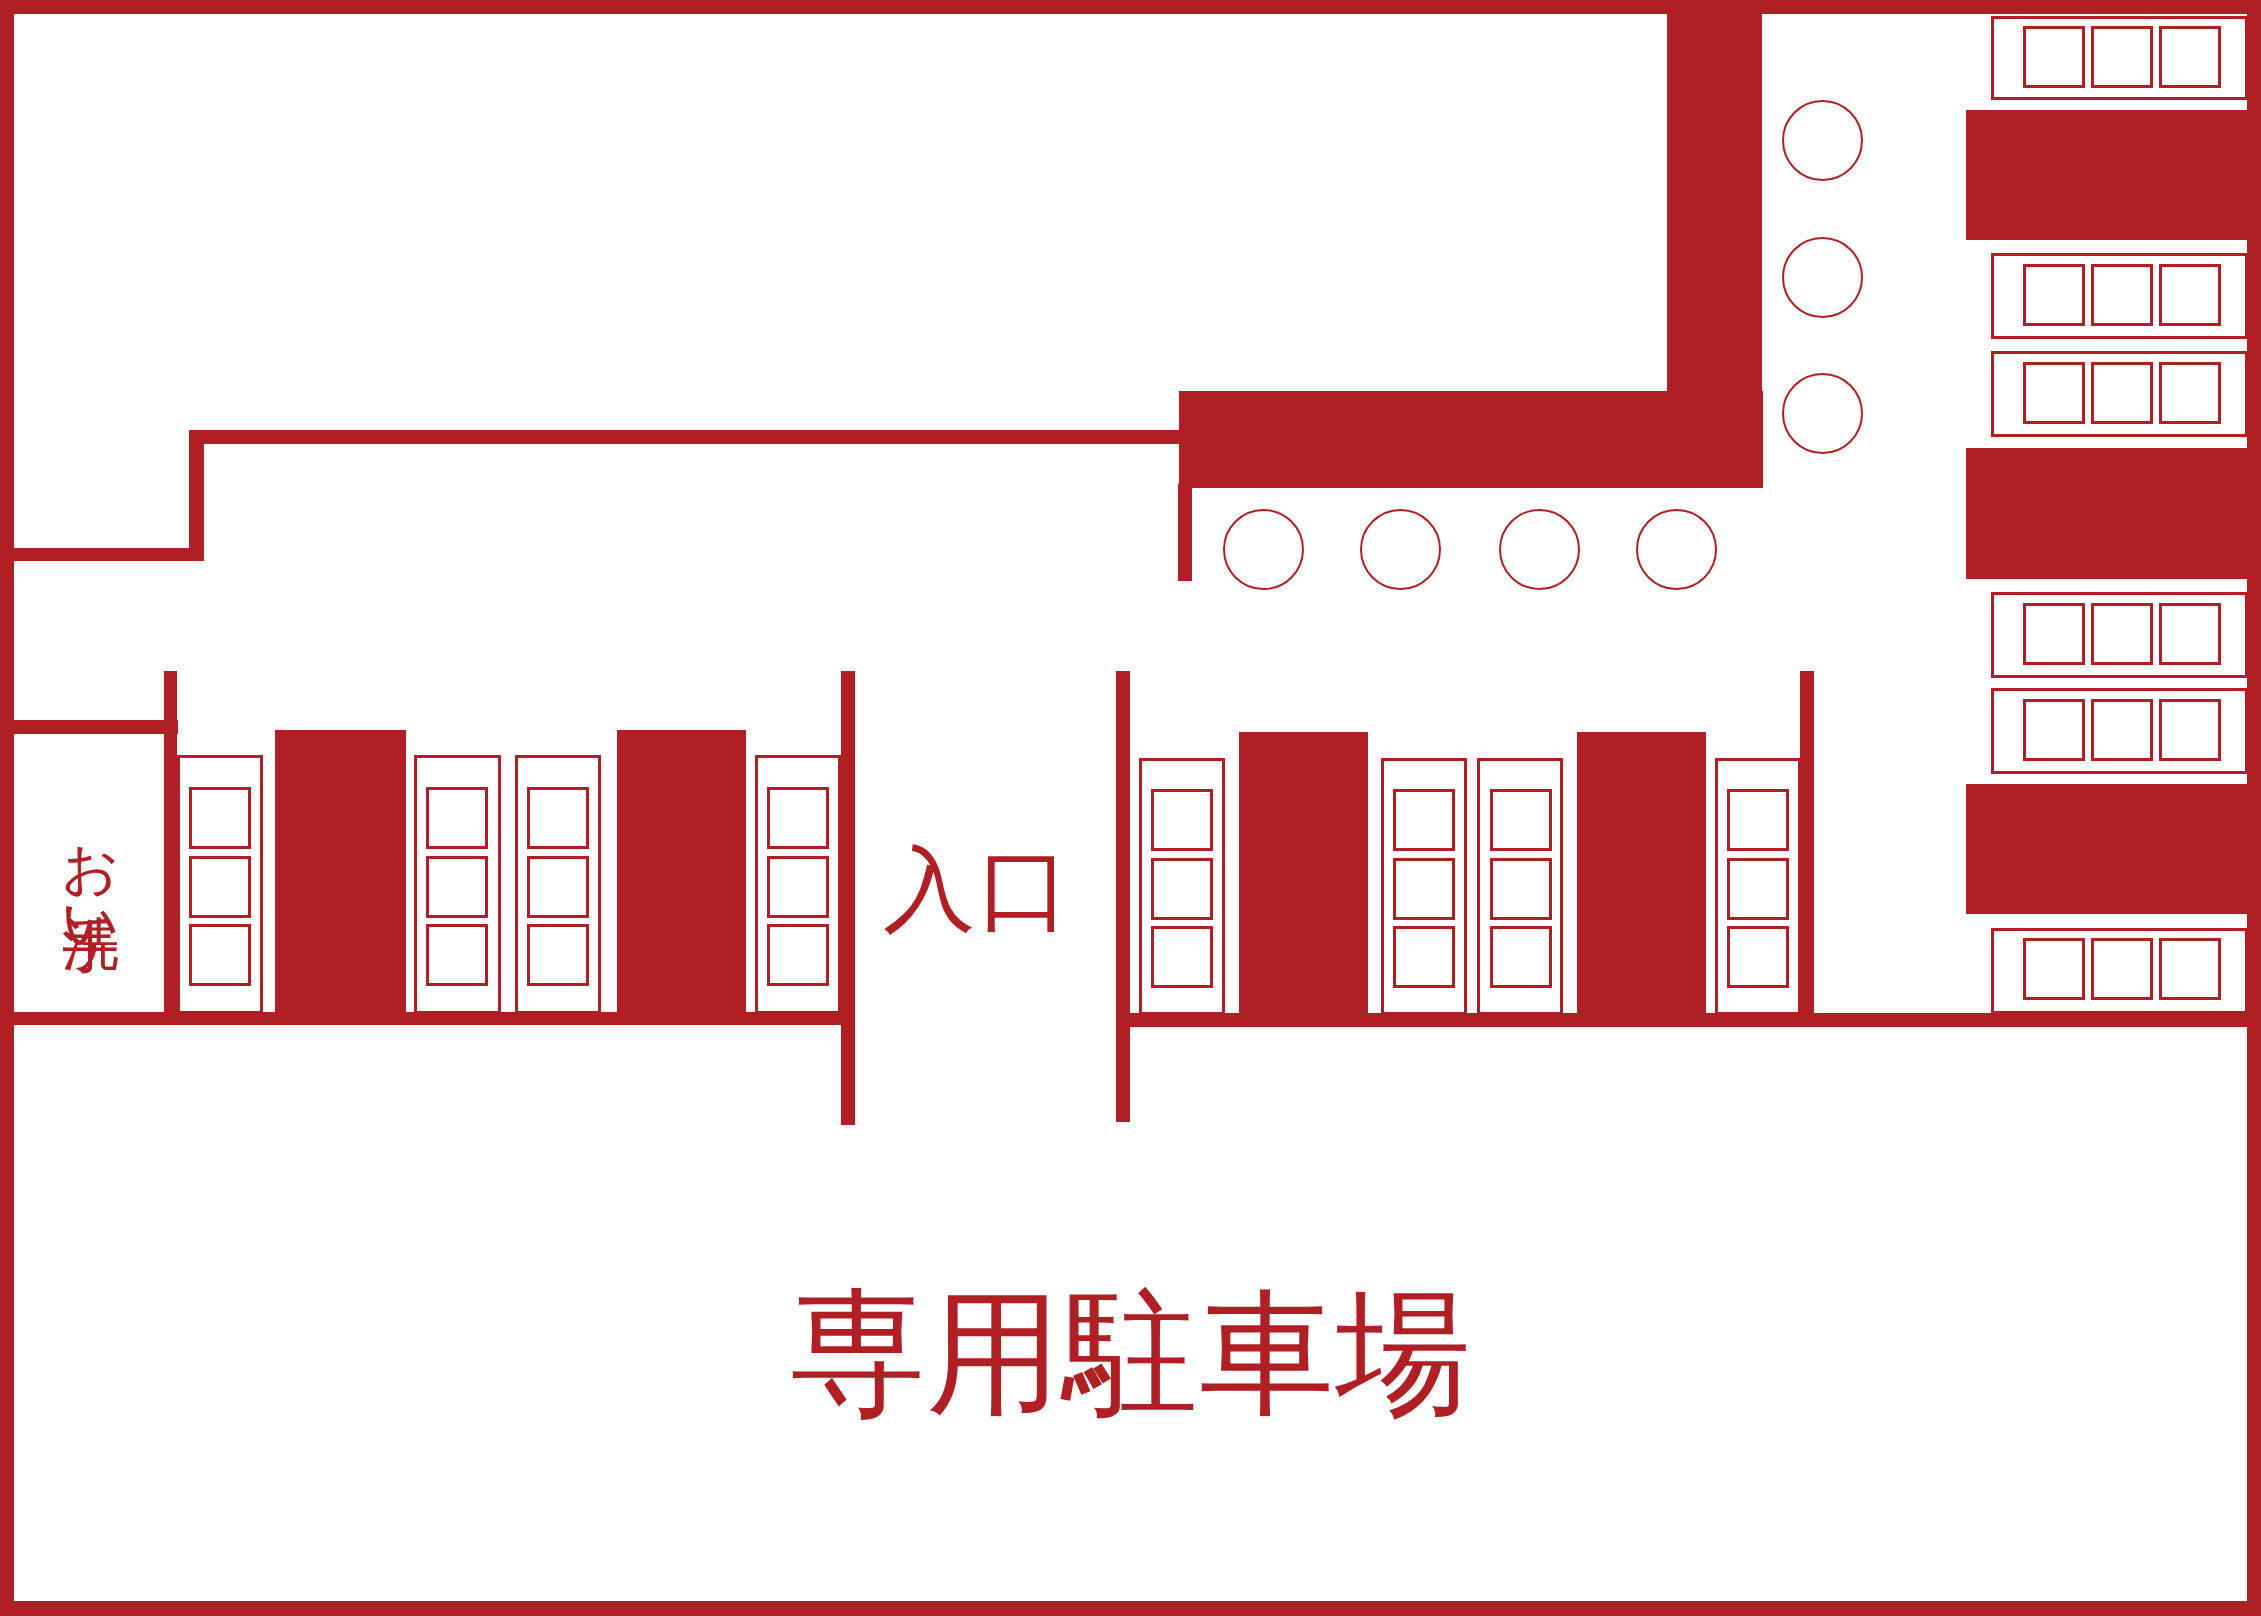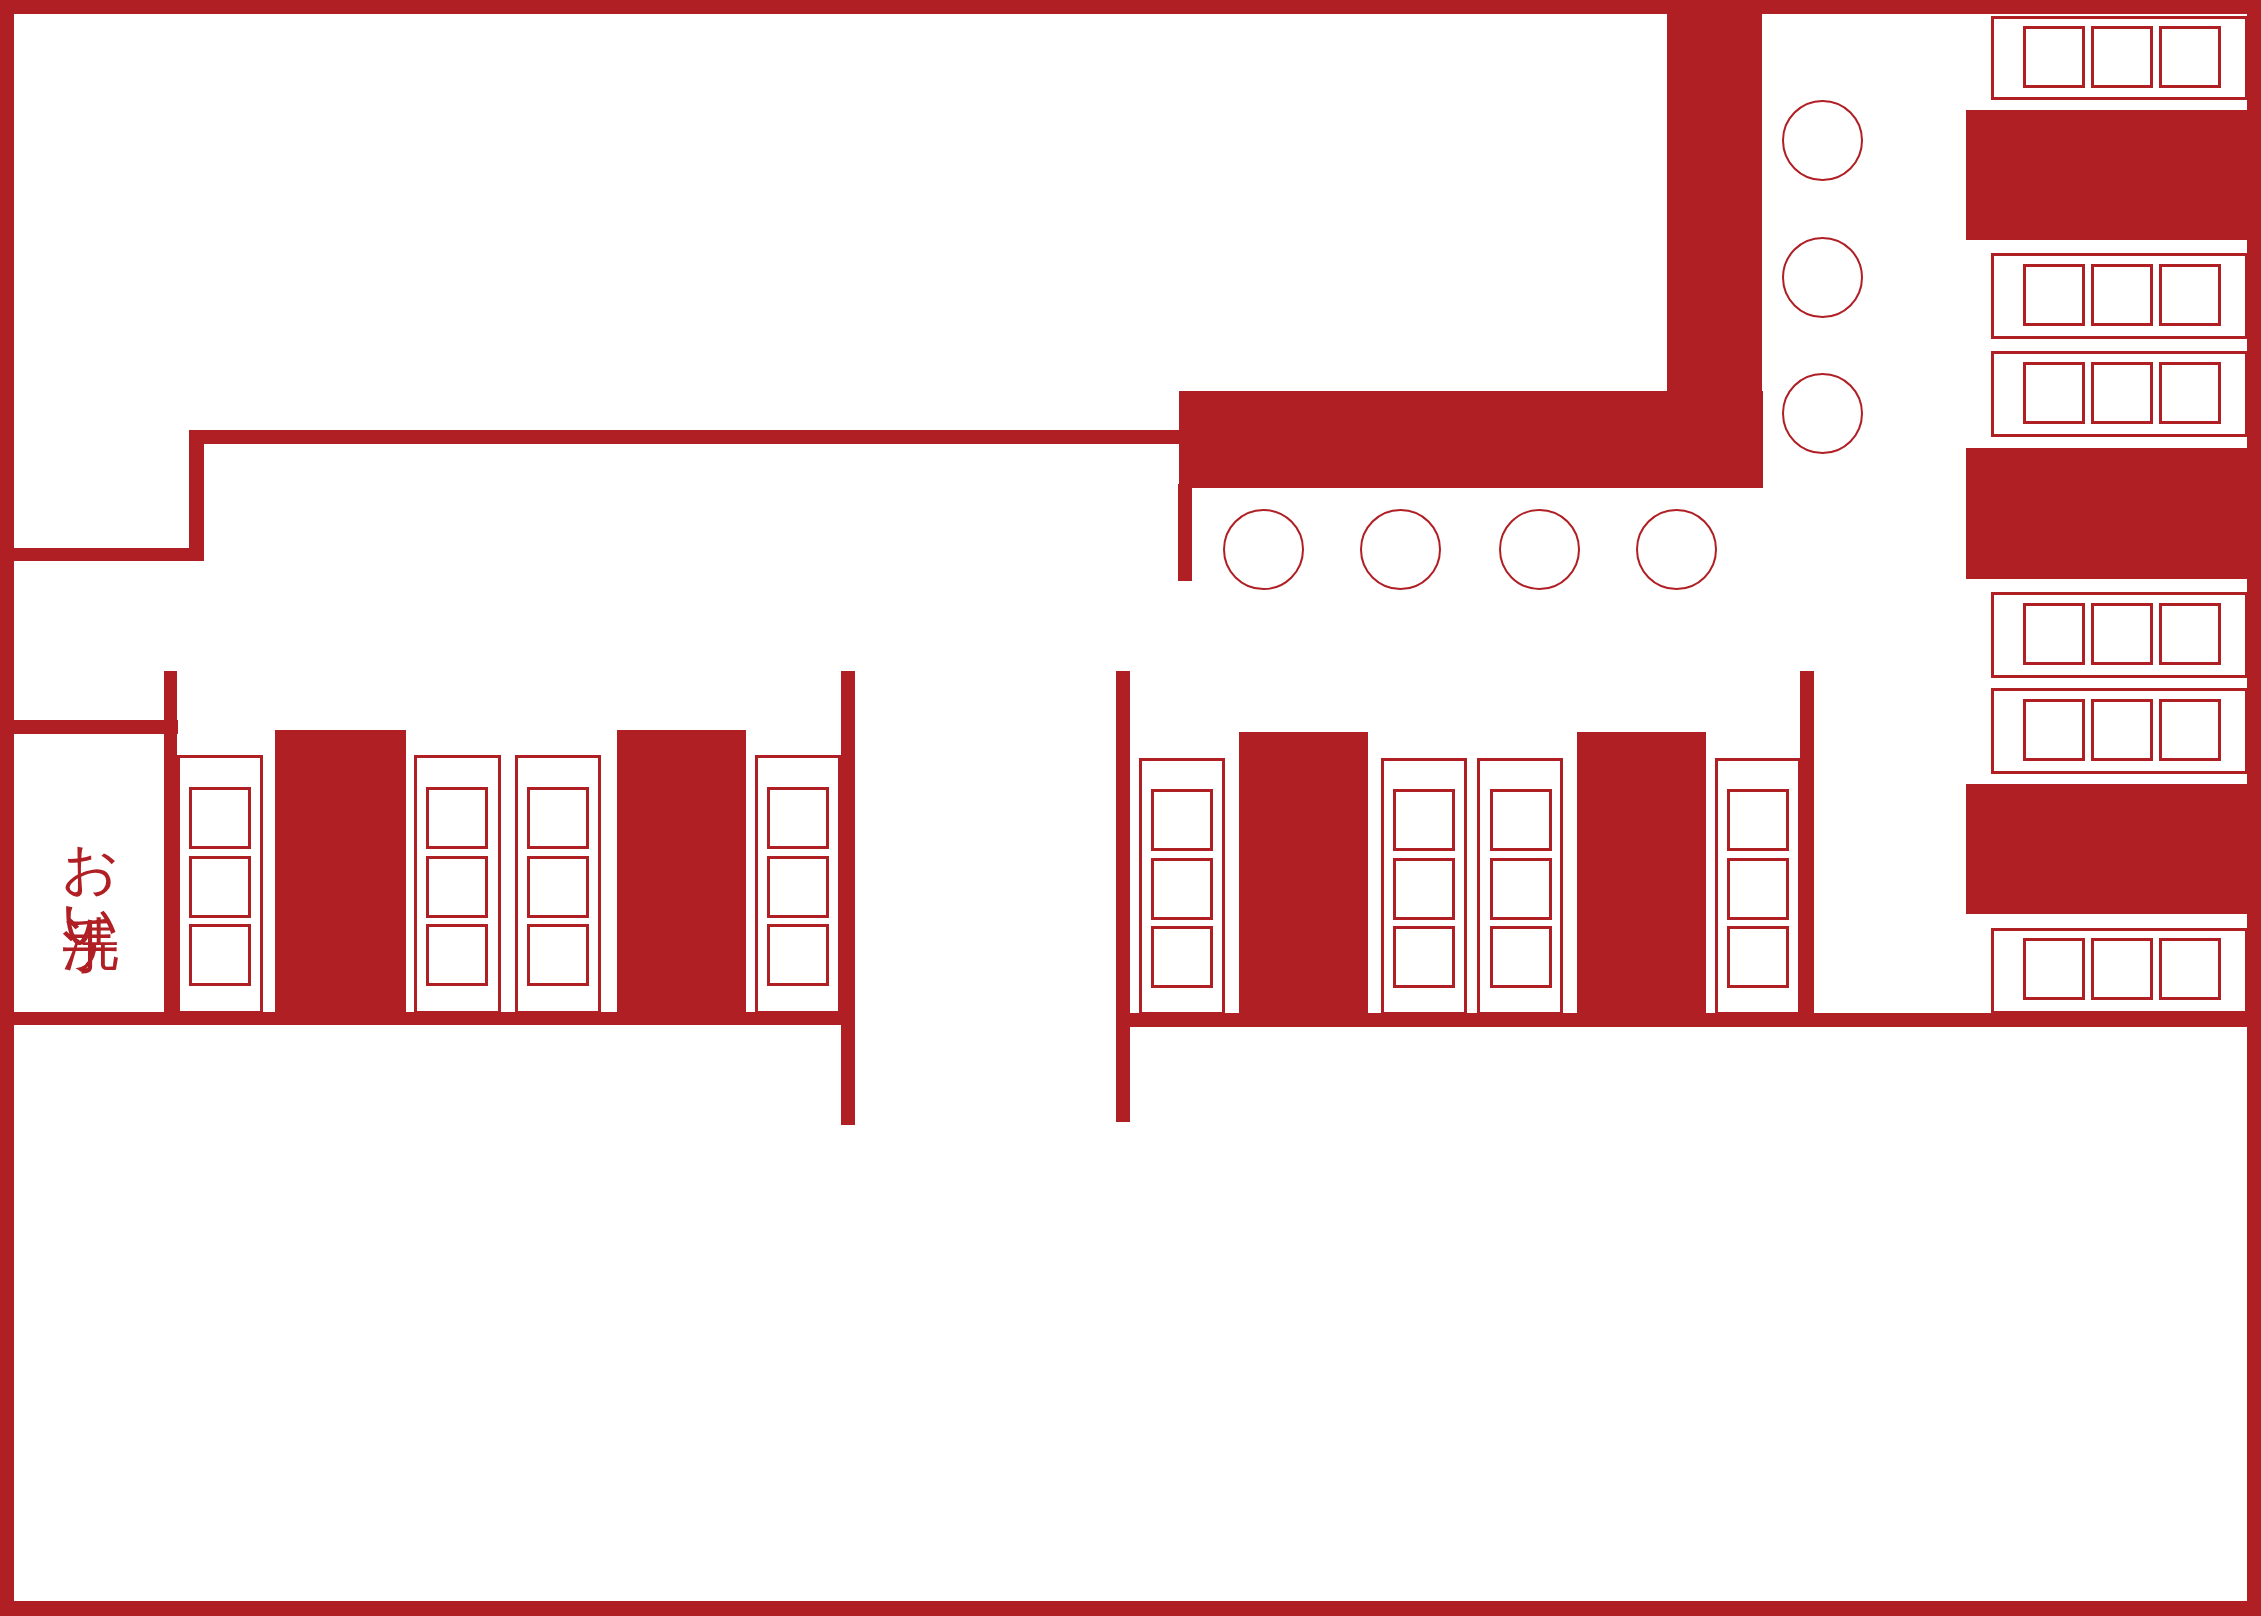--- a/index.html
+++ b/index.html
@@ -128,16 +128,18 @@
   </div>
   <div class="tbl" style="left:1966px;top:784px;width:285px;height:130px;"></div>
   <div class="bench" style="left:1991px;top:928px;width:257px;height:86px;">
     <div class="seat" style="left:28.5px;top:7.3px;"></div>
     <div class="seat" style="left:97px;top:7.3px;"></div>
     <div class="seat" style="left:165px;top:7.3px;"></div>
   </div>
 
   <div class="w" style="left:2247px;top:0;width:14px;height:1616px;"></div>
 
+  <div class="label lbl-entrance">入口</div>
   <div class="label lbl-restroom">お手洗い</div>
+  <div class="label lbl-parking">専用駐車場</div>
 
 </div>
 
 
 </body></html>

